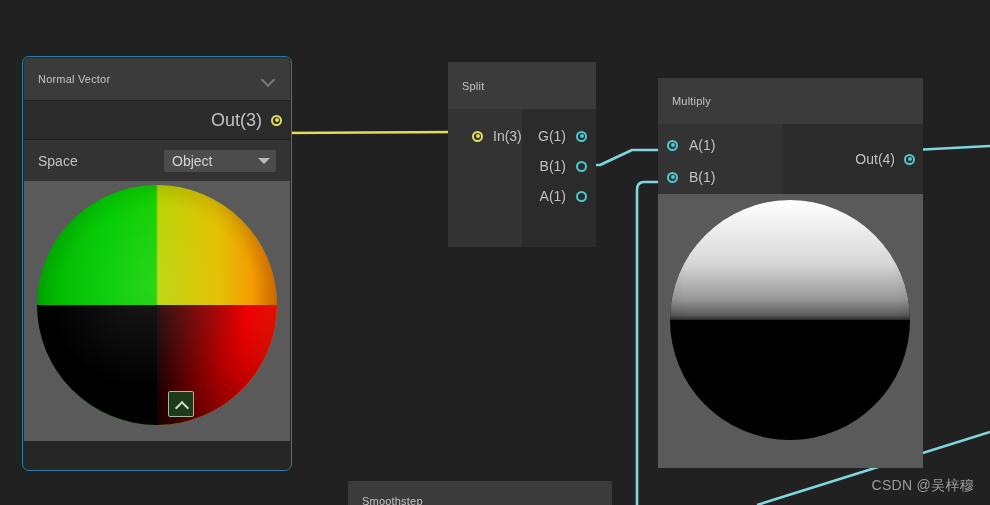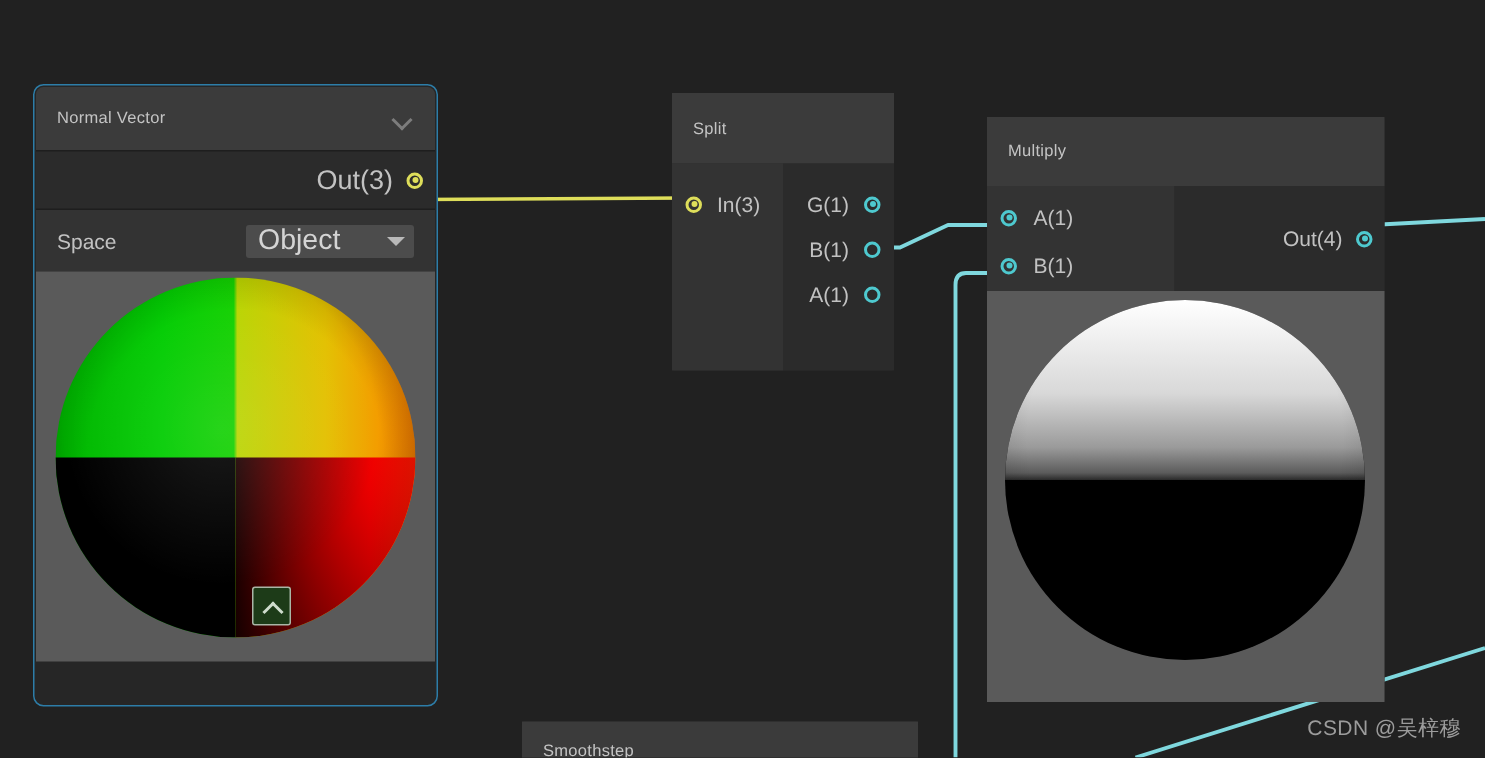--- a/index.html
+++ b/index.html
@@ -133,21 +133,21 @@
     padding: 0 14px;
     color: #c2c2c2; font-size: 14px;
   }
   .nv-space .lbl { flex: 1 1 auto; }
   .dropdown {
     width: 112px; height: 22px;
     background: #4c4c4c;
     border-radius: 2px;
     display: flex; align-items: center;
     padding: 0 6px 0 8px;
-    color: #d4d4d4; font-size: 19px;
+    color: #d4d4d4; font-size: 14px;
   }
   .dropdown .dd-val { flex: 1 1 auto; }
   .caret {
     width: 0; height: 0;
     border-left: 6px solid transparent;
     border-right: 6px solid transparent;
     border-top: 6px solid #b9b9b9;
   }
   #nv-preview { height: 260px; }
   #nv-sphere {
@@ -175,21 +175,21 @@
 
   
   #node-split { left: 448px; top: 62px; width: 148px; height: 185px; }
   #node-split .node-header { height: 47px; }
   .split-body { display: flex; height: 138px; }
   .split-in {
     width: 74px;
     background: #333333;
     padding-top: 12px;
   }
-  .split-in .port-row { padding-left: 9px; }
+  .split-in .port-row { padding-left: 24px; }
   .split-in .port-label { margin-left: 10px; }
   .split-out {
     flex: 1 1 auto;
     background: #2b2b2b;
     padding-top: 12px;
   }
   .split-out .port-row { justify-content: flex-end; padding-right: 9px; }
   .split-out .port-label { margin-right: 10px; }
 
   

